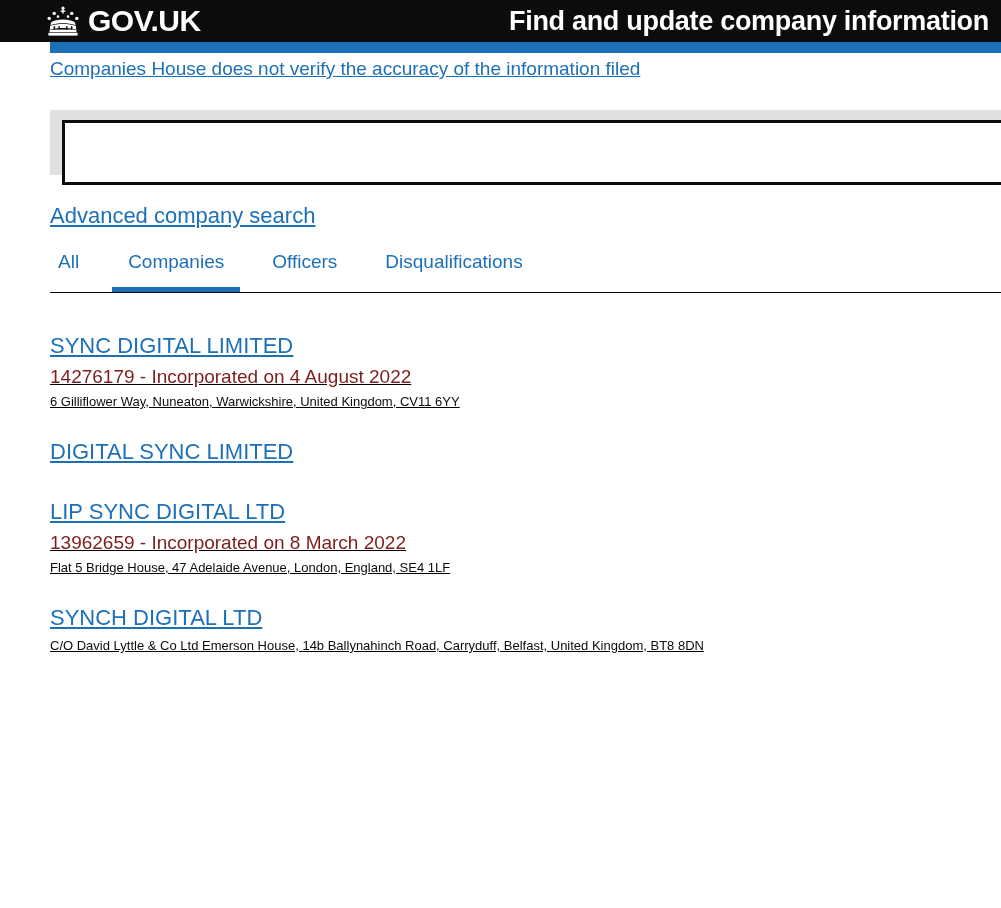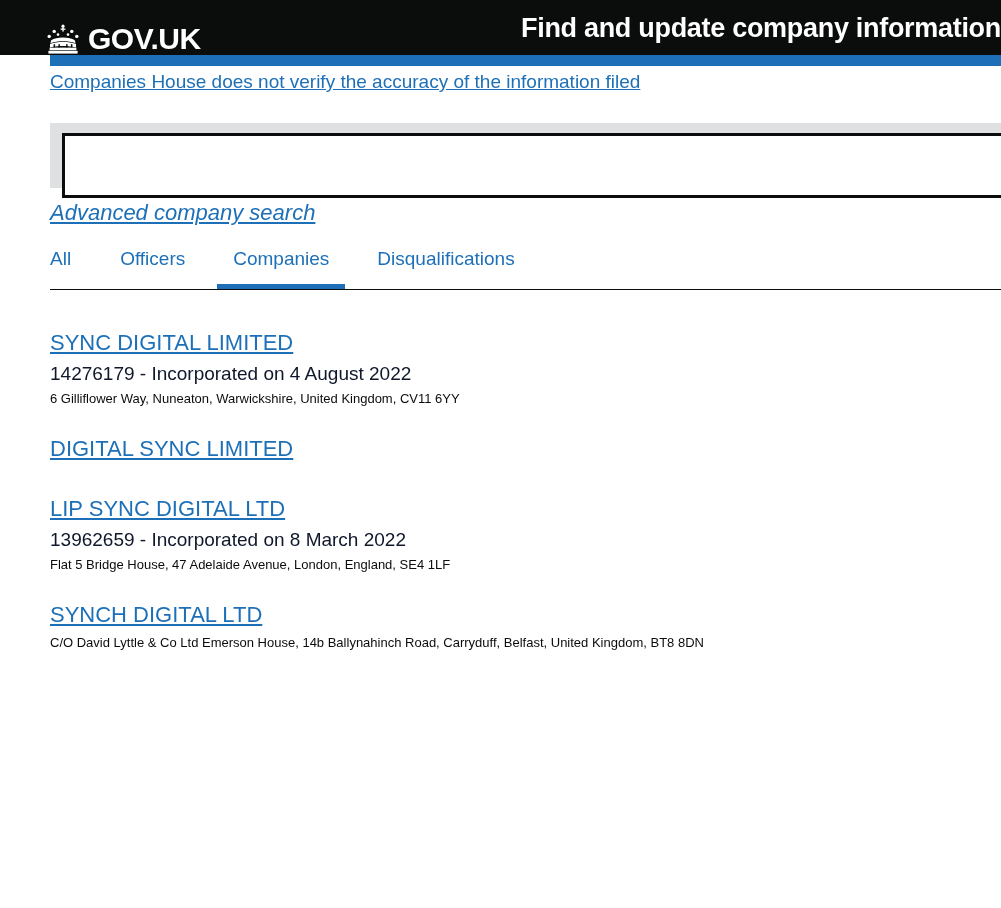--- a/index.html
+++ b/index.html
@@ -12,24 +12,24 @@
     height: 908px;
     overflow: hidden;
     background: #ffffff;
     font-family: "Liberation Sans", sans-serif;
     -webkit-font-smoothing: antialiased;
   }
 
   
   .govuk-header {
     background: #0b0c0c;
-    height: 55px;
+    height: 42px;
     position: relative;
     display: flex;
-    align-items: flex-end;
+    align-items: center;
     overflow: hidden;
   }
   .header-logo {
     display: flex;
     align-items: center;
     margin-left: 44px;
     text-decoration: none;
     color: #ffffff;
   }
   .crown-icon {
@@ -42,21 +42,21 @@
   .logo-text {
     font-size: 30px;
     font-weight: bold;
     letter-spacing: -0.5px;
     line-height: 1;
     color: #ffffff;
     text-decoration: none;
   }
   .header-service-name {
     position: absolute;
-    right: 0;
+    right: 12px;
     top: 50%;
     transform: translateY(-50%);
     color: #ffffff;
     font-size: 27px;
     font-weight: bold;
     letter-spacing: -0.3px;
     white-space: nowrap;
   }
 
   
@@ -100,42 +100,41 @@
     background: #ffffff;
     font-family: "Liberation Sans", sans-serif;
     font-size: 19px;
     padding: 4px 6px;
     outline: none;
     color: #0b0c0c;
   }
 
   
   .advanced-link-wrap {
-    margin: 12px 0 0 50px;
-    font-style: italic;
+    margin: 28px 0 0 50px;
   }
   .advanced-link-wrap a {
     color: #1d70b8;
     font-size: 22px;
     text-decoration: underline;
     text-underline-offset: 2px;
   }
 
   
   .tabs {
     margin: 22px 0 0 50px;
     position: relative;
     border-bottom: 1px solid #0b0c0c;
     width: 951px;
     box-sizing: border-box;
     height: 42px;
   }
   .tabs-list {
     list-style: none;
-    margin: 0;
+    margin: 8px;
     padding: 0;
     display: flex;
     align-items: flex-start;
   }
   .tab-item {
     position: relative;
     padding: 0 0 19px 0;
     margin-right: 0;
   }
   .tab-item a {
@@ -159,32 +158,33 @@
     background: #1d70b8;
   }
 
   
   .results {
     margin: 40px 0 0 50px;
     width: 930px;
   }
   .result-item {
     margin-bottom: 28px;
+    text-decoration: underline;
   }
   .result-title {
     display: inline-block;
     color: #1d70b8;
     font-size: 22px;
     text-decoration: underline;
     text-underline-offset: 2px;
     margin: 0 0 6px 0;
     line-height: 1.2;
   }
   .result-meta {
-    color: #0f172a;
+    color: #7f1d1d;
     font-size: 19px;
     margin: 0 0 3px 0;
     line-height: 1.3;
   }
   .result-address {
     color: #0b0c0c;
     font-size: 13px;
     margin: 0;
     line-height: 1.35;
     max-width: 800px;
@@ -235,25 +235,25 @@
 
 <div class="advanced-link-wrap">
   <a href="#">Advanced company search</a>
 </div>
 
 <div class="tabs">
   <ul class="tabs-list">
     <li class="tab-item">
       <a href="#">All</a>
     </li>
+    <li class="tab-item is-active">
+      <a href="#">Companies</a>
+    </li>
     <li class="tab-item">
       <a href="#">Officers</a>
-    </li>
-    <li class="tab-item is-active">
-      <a href="#">Companies</a>
     </li>
     <li class="tab-item">
       <a href="#">Disqualifications</a>
     </li>
   </ul>
 </div>
 
 <div class="results">
 
   <div class="result-item">

